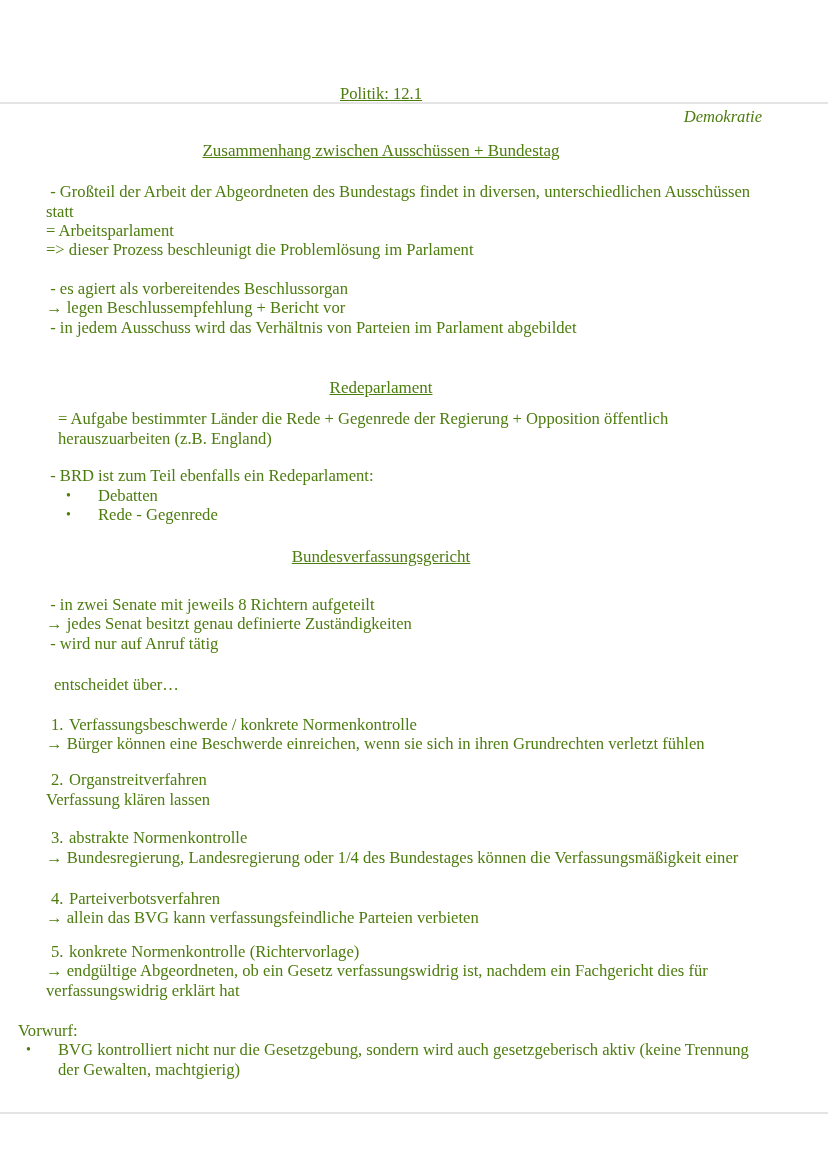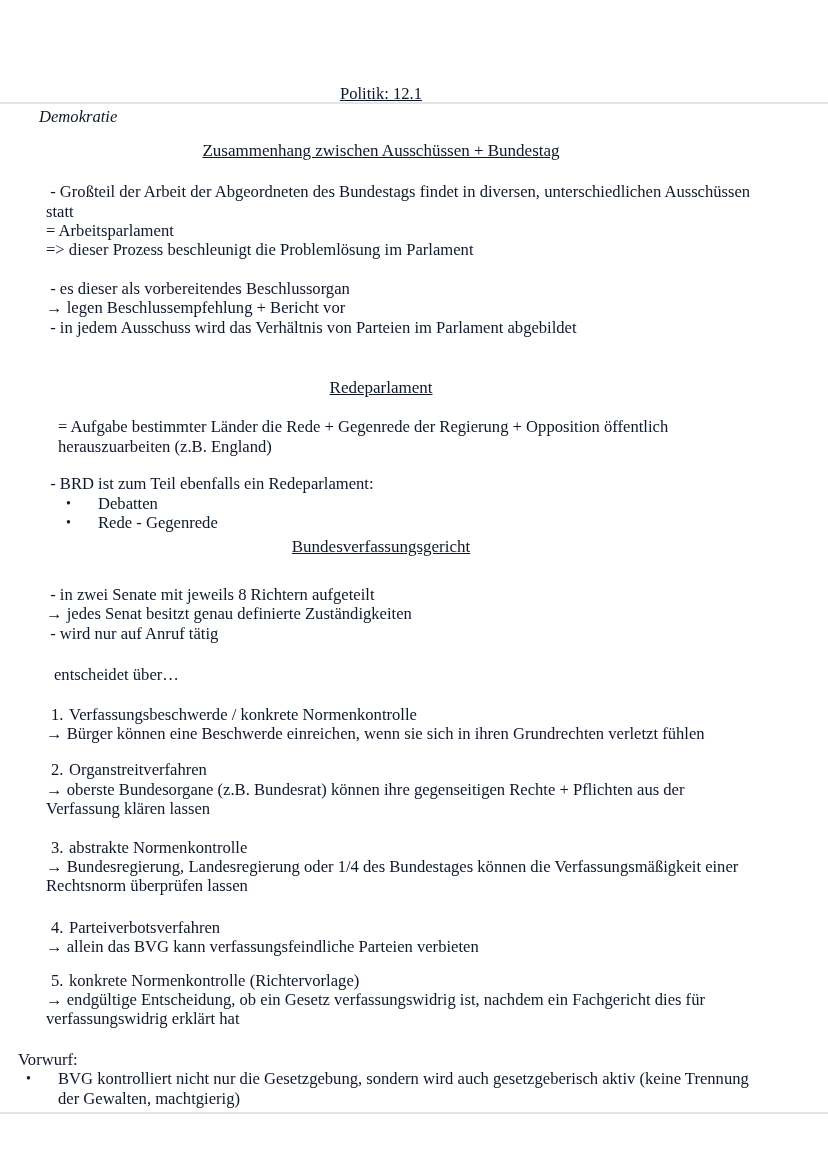--- a/index.html
+++ b/index.html
@@ -2,46 +2,46 @@
 <html><head>
 <meta charset="utf-8">
 <style>
   html,body{margin:0;padding:0;background:#ffffff;}
   .page{
     position:relative;
     width:828px;height:1171px;
     background:#ffffff;
     font-family:"Liberation Serif","DejaVu Serif",serif;
     font-size:16.6px;line-height:19.4px;
-    color:#0f172a;
+    color:#4d7c0f;
     overflow:hidden;
   }
   .content{width:762px;}
   .rule{position:absolute;left:0;width:828px;height:0;border-top:2px solid #e4e4e4;}
   .rule.top{top:102px;}
   .rule.bottom{top:1112px;}
   .title{
     padding-top:84px;margin:0;text-align:center;
     text-decoration:underline;font-weight:normal;font-size:16.6px;
   }
-  .subtitle{margin:4px 0 0 39px;font-style:italic;}
+  .subtitle{margin:4px 0 0 15px;font-style:italic;text-align:right;}
   .heading{
     margin:0;text-align:center;text-decoration:underline;
     font-weight:normal;font-size:17px;
   }
   .h1{margin-top:14px;}
   .h2{margin-top:41px;}
-  .h3{margin-top:4px;}
+  .h3{margin-top:22px;}
   .para{margin:0;padding-left:46px;}
   .ln{margin:0;white-space:pre;}
   .ind{padding-left:12px;}
   .ind-sm{padding-left:8px;}
   .mt-p1{margin-top:22px;}
   .mt-p2{margin-top:19px;}
-  .mt-p3{margin-top:20px;}
+  .mt-p3{margin-top:12px;}
   .mt-p4{margin-top:18px;}
   .mt-p5{margin-top:29px;}
   .mt-p6{margin-top:22px;}
   .mt-i1{margin-top:20px;}
   .mt-i2{margin-top:17px;}
   .mt-i3{margin-top:19px;}
   .mt-i4{margin-top:22px;}
   .mt-i5{margin-top:14px;}
   .mt-vw{margin-top:21px;padding-left:6px;}
   .numline{display:flex;padding-left:5px;}
@@ -62,21 +62,21 @@
     <div class="subtitle">Demokratie</div>
 
     <h2 class="heading h1">Zusammenhang zwischen Ausschüssen + Bundestag</h2>
     <div class="para mt-p1">
       <p class="ln"> - Großteil der Arbeit der Abgeordneten des Bundestags findet in diversen, unterschiedlichen Ausschüssen</p>
       <p class="ln">statt</p>
       <p class="ln">= Arbeitsparlament</p>
       <p class="ln">=&gt; dieser Prozess beschleunigt die Problemlösung im Parlament</p>
     </div>
     <div class="para mt-p2">
-      <p class="ln"> - es dieser als vorbereitendes Beschlussorgan</p>
+      <p class="ln"> - es agiert als vorbereitendes Beschlussorgan</p>
       <p class="ln">→ legen Beschlussempfehlung + Bericht vor</p>
       <p class="ln"> - in jedem Ausschuss wird das Verhältnis von Parteien im Parlament abgebildet</p>
     </div>
 
     <h2 class="heading h2">Redeparlament</h2>
     <div class="para mt-p3">
       <p class="ln ind">= Aufgabe bestimmter Länder die Rede + Gegenrede der Regierung + Opposition öffentlich</p>
       <p class="ln ind">herauszuarbeiten (z.B. England)</p>
     </div>
     <div class="para mt-p4">
@@ -107,47 +107,45 @@
         <span>Verfassungsbeschwerde / konkrete Normenkontrolle</span>
       </div>
       <p class="ln">→ Bürger können eine Beschwerde einreichen, wenn sie sich in ihren Grundrechten verletzt fühlen</p>
     </div>
 
     <div class="para mt-i2">
       <div class="numline">
         <span class="num">2.</span>
         <span>Organstreitverfahren</span>
       </div>
-      <p class="ln">→ oberste Bundesorgane (z.B. Bundesrat) können ihre gegenseitigen Rechte + Pflichten aus der</p>
       <p class="ln">Verfassung klären lassen</p>
     </div>
 
     <div class="para mt-i3">
       <div class="numline">
         <span class="num">3.</span>
         <span>abstrakte Normenkontrolle</span>
       </div>
       <p class="ln">→ Bundesregierung, Landesregierung oder 1/4 des Bundestages können die Verfassungsmäßigkeit einer</p>
-      <p class="ln">Rechtsnorm überprüfen lassen</p>
     </div>
 
     <div class="para mt-i4">
       <div class="numline">
         <span class="num">4.</span>
         <span>Parteiverbotsverfahren</span>
       </div>
       <p class="ln">→ allein das BVG kann verfassungsfeindliche Parteien verbieten</p>
     </div>
 
     <div class="para mt-i5">
       <div class="numline">
         <span class="num">5.</span>
         <span>konkrete Normenkontrolle (Richtervorlage)</span>
       </div>
-      <p class="ln">→ endgültige Entscheidung, ob ein Gesetz verfassungswidrig ist, nachdem ein Fachgericht dies für</p>
+      <p class="ln">→ endgültige Abgeordneten, ob ein Gesetz verfassungswidrig ist, nachdem ein Fachgericht dies für</p>
       <p class="ln">verfassungswidrig erklärt hat</p>
     </div>
 
     <div class="para mt-vw">
       <p class="ln ind">Vorwurf:</p>
       <div class="bullet">
         <span class="b-marker">•</span>
         <span>
           <span class="blk">BVG kontrolliert nicht nur die Gesetzgebung, sondern wird auch gesetzgeberisch aktiv (keine Trennung</span>
           <span class="blk">der Gewalten, machtgierig)</span>

